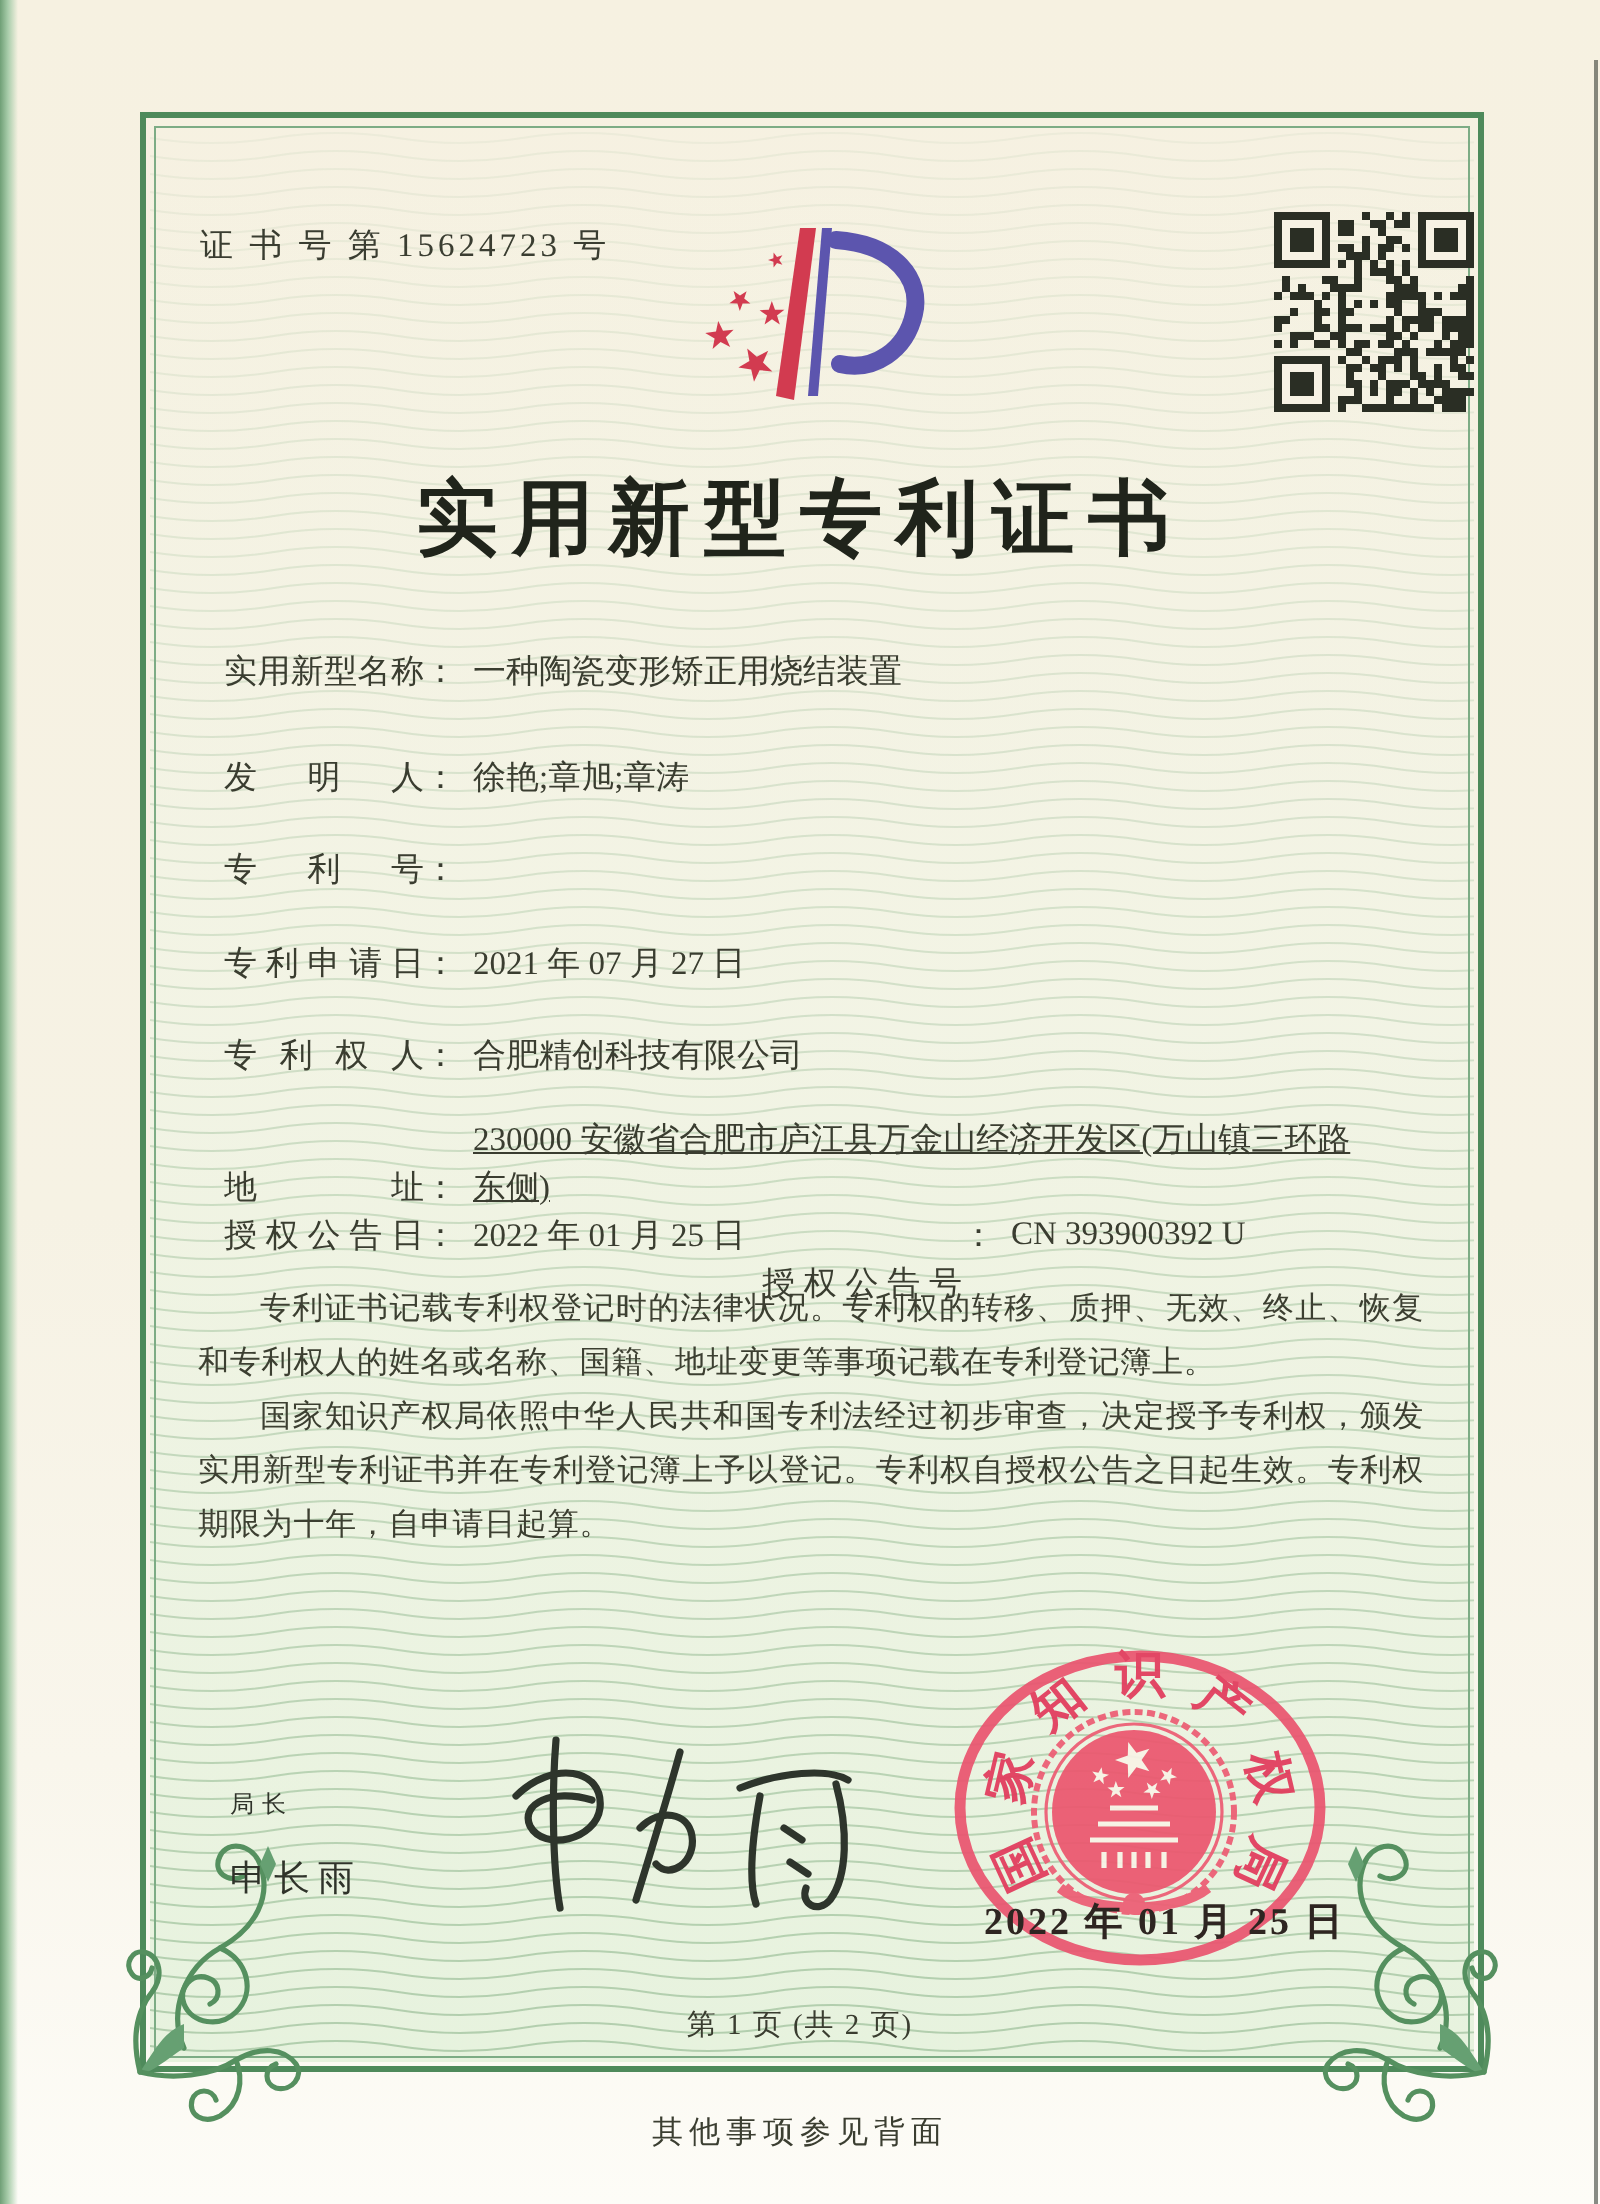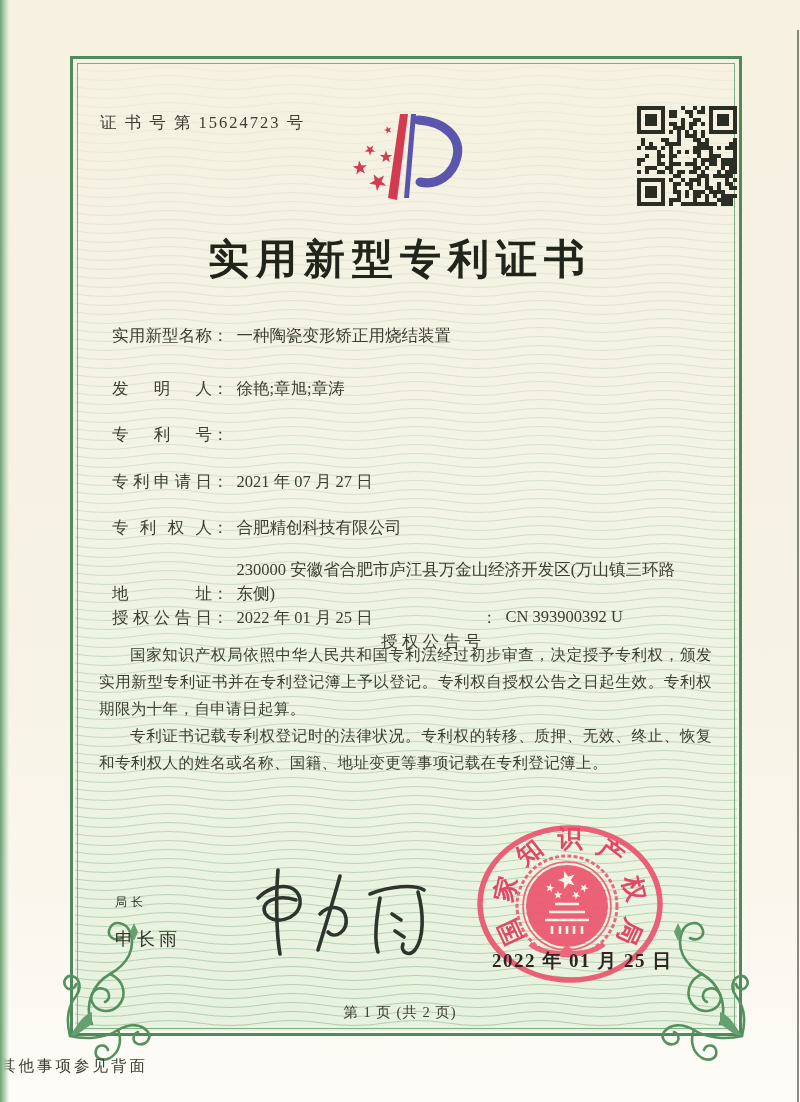--- a/index.html
+++ b/index.html
@@ -32,21 +32,21 @@
   .qr{position:absolute;left:637px;top:106px;z-index:3;}
   .title{position:absolute;left:0;top:232px;width:100%;text-align:center;
     font-size:41px;font-weight:700;letter-spacing:7px;color:#20241b;z-index:3;}
 
   .field-row{position:absolute;left:112px;z-index:3;font-size:16.5px;color:#3a3d30;
     display:flex;align-items:flex-end;line-height:1.45;}
   .field-label{display:inline-block;width:100px;text-align:justify;text-align-last:justify;
     flex:0 0 100px;}
   .field-colon{flex:0 0 auto;}
   .field-value{padding-left:8px;white-space:nowrap;}
-  .field-value.wrap{white-space:normal;width:452px;display:inline-block;}
+  .field-value.wrap{white-space:normal;width:452px;display:inline-block;text-decoration:underline;}
   .grant-group{position:absolute;z-index:3;font-size:16.5px;color:#3a3d30;display:flex;}
   .grant-label{display:inline-block;width:100px;text-align:justify;text-align-last:justify;}
   .grant-label.short{width:100px;margin-top:24px;}
   .grant-value{padding-left:8px;white-space:nowrap;}
 
   .paragraphs{position:absolute;left:99px;top:641px;width:613px;z-index:3;
     font-size:15.5px;line-height:27px;color:#3c3f31;letter-spacing:.4px;text-align:justify;}
   .paragraphs p{margin:0;text-indent:2em;}
 
   .sig-title{position:absolute;left:115px;top:894px;font-size:12px;letter-spacing:4px;z-index:3;color:#2f332a;}
@@ -55,21 +55,21 @@
   .signature-svg path{stroke:#2e352c;stroke-width:3.6;fill:none;stroke-linecap:round;stroke-linejoin:round;}
 
   .seal-svg{position:absolute;left:470px;top:816px;z-index:4;opacity:.93;}
   .seal-char{font-family:"Liberation Serif","DejaVu Serif",serif;font-size:25px;font-weight:700;
     fill:#e23b5c;text-anchor:middle;dominant-baseline:central;}
   .seal-date{position:absolute;left:492px;top:948px;font-size:19px;font-weight:600;
     letter-spacing:1.5px;color:#2e2521;z-index:5;}
 
   .footer-page{position:absolute;left:0;top:1003px;width:100%;text-align:center;
     font-size:14.5px;color:#3a3d30;z-index:3;letter-spacing:1px;}
-  .footer-note{position:absolute;left:0;top:1056px;width:100%;text-align:left;
+  .footer-note{position:absolute;left:0;top:1056px;width:100%;text-align:center;
     font-size:15.5px;color:#3b3e31;z-index:3;letter-spacing:3px;}
 </style>
 </head>
 <body>
 
 <div class="page">
 
   <div class="scan-left-edge"></div>
   <div class="scan-right-edge"></div>
 
@@ -486,22 +486,22 @@
       <span>：</span>
     <span class="grant-value">2022 年 01 月 25 日</span>
   </div>
   <div class="grant-group" style="left:381px;top:607px">
     <span class="grant-label short">授权公告号</span>
       <span>：</span>
     <span class="grant-value">CN 393900392 U</span>
   </div>
 
   <div class="paragraphs">
+    <p>专利证书记载专利权登记时的法律状况。专利权的转移、质押、无效、终止、恢复和专利权人的姓名或名称、国籍、地址变更等事项记载在专利登记簿上。</p>
     <p>国家知识产权局依照中华人民共和国专利法经过初步审查，决定授予专利权，颁发实用新型专利证书并在专利登记簿上予以登记。专利权自授权公告之日起生效。专利权期限为十年，自申请日起算。</p>
-    <p>专利证书记载专利权登记时的法律状况。专利权的转移、质押、无效、终止、恢复和专利权人的姓名或名称、国籍、地址变更等事项记载在专利登记簿上。</p>
   </div>
 
   <div class="sig-title">局长</div>
   <div class="sig-name">申长雨</div>
   <svg class="signature-svg" width="200" height="100" viewBox="0 0 200 100">
     <path d="M46,12 C44,36 44,74 48,96"></path>
     <path d="M26,40 C44,22 70,26 68,46 C66,62 40,68 33,55 C28,44 44,36 64,42"></path>
     <path d="M108,18 C102,40 94,66 86,92"></path>
     <path d="M88,56 C98,46 112,48 114,60 C116,73 103,82 96,74"></path>
     <path d="M138,36 C158,28 182,26 192,32"></path>

